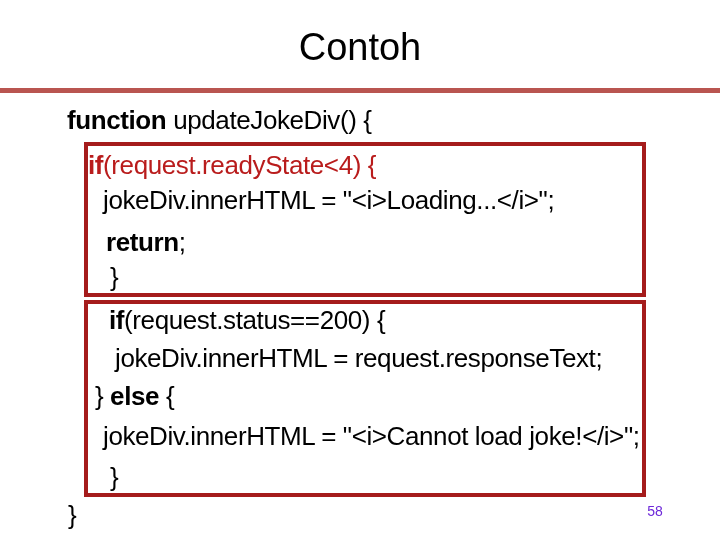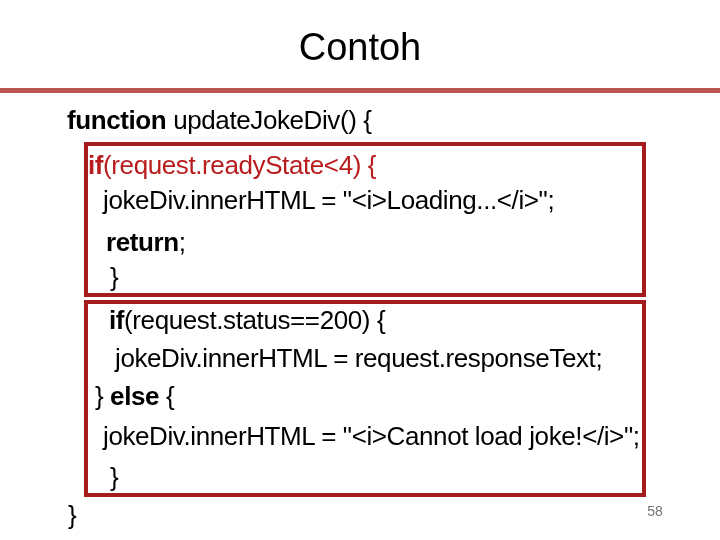--- a/index.html
+++ b/index.html
@@ -103,15 +103,15 @@
     <div class="code-line" style="top: 338px; left: 103px; color: rgb(0, 0, 0); margin-left: 12px;"><span>jokeDiv.innerHTML = request.responseText;</span></div>
     <div class="code-line" style="top: 376px; left: 95px; color: rgb(0, 0, 0); text-align: center;"><span>} </span><span class="kw">else</span><span> {</span></div>
     <div class="code-line" style="top: 416px; left: 103px; color: rgb(0, 0, 0);"><span>jokeDiv.innerHTML = "&lt;i&gt;Cannot load joke!&lt;/i&gt;";</span></div>
     <div class="code-line" style="top: 457px; left: 110px; color: rgb(0, 0, 0);"><span>}</span></div>
     <div class="code-line" style="top: 495px; left: 68px; color: rgb(0, 0, 0);"><span>}</span></div>
   </div>
 
   <div class="highlight-box box-1" style="border-color: rgb(165, 28, 28);"></div>
   <div class="highlight-box box-2" style="border-color: rgb(165, 28, 28);"></div>
 
-  <div class="page-number" style="color: #737373;">58</div>
+  <div class="page-number" style="color: #6d28d9;">58</div>
 
 </div>
 
 </body></html>

